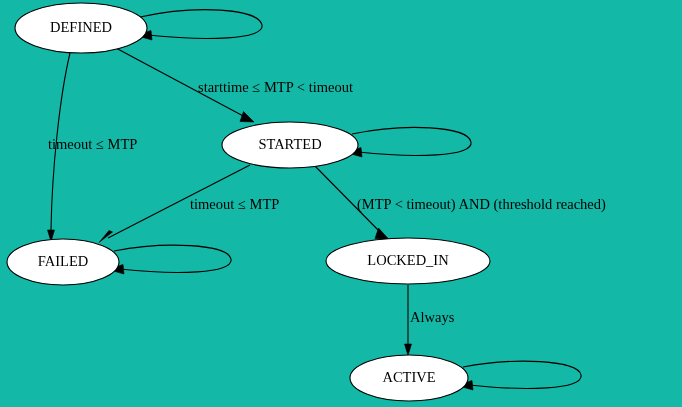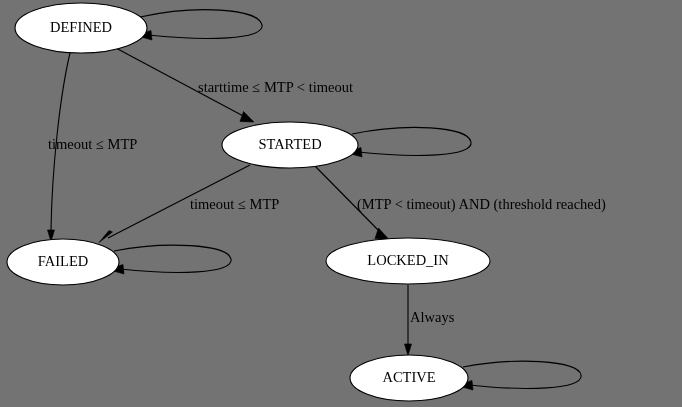--- a/index.html
+++ b/index.html
@@ -10,21 +10,21 @@
   body {
     width: 682px;
     height: 407px;
     overflow: hidden;
     font-family: "Liberation Serif", "DejaVu Serif", serif;
   }
   #diagram-root {
     position: relative;
     width: 682px;
     height: 407px;
-    background: #737373;
+    background: #14b8a6;
   }
   svg#state-machine-svg {
     display: block;
     width: 682px;
     height: 407px;
   }
   .node-ellipse {
     fill: #ffffff;
     stroke: #000000;
     stroke-width: 1.1;

